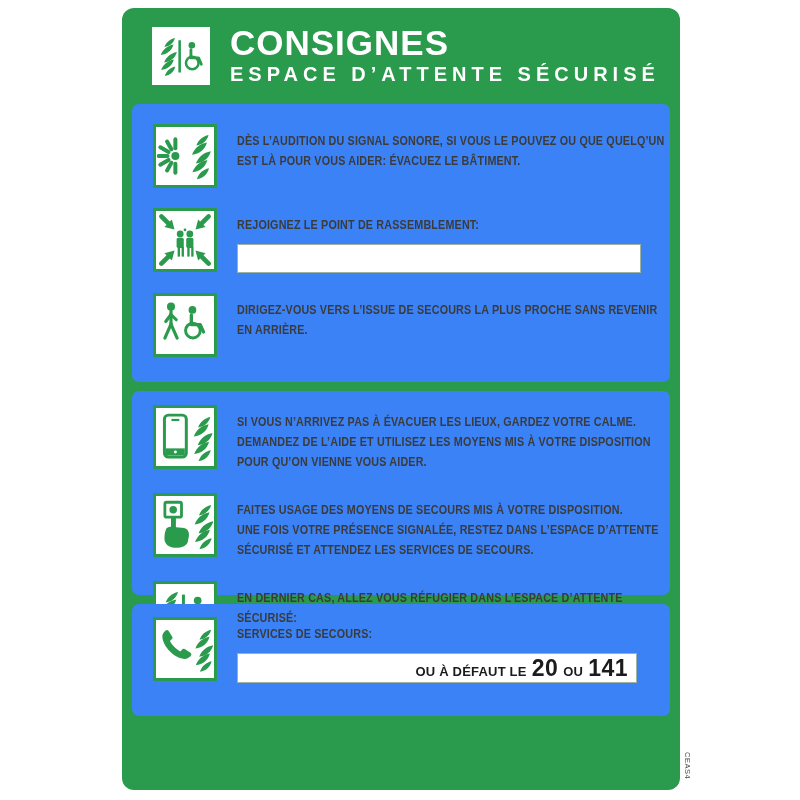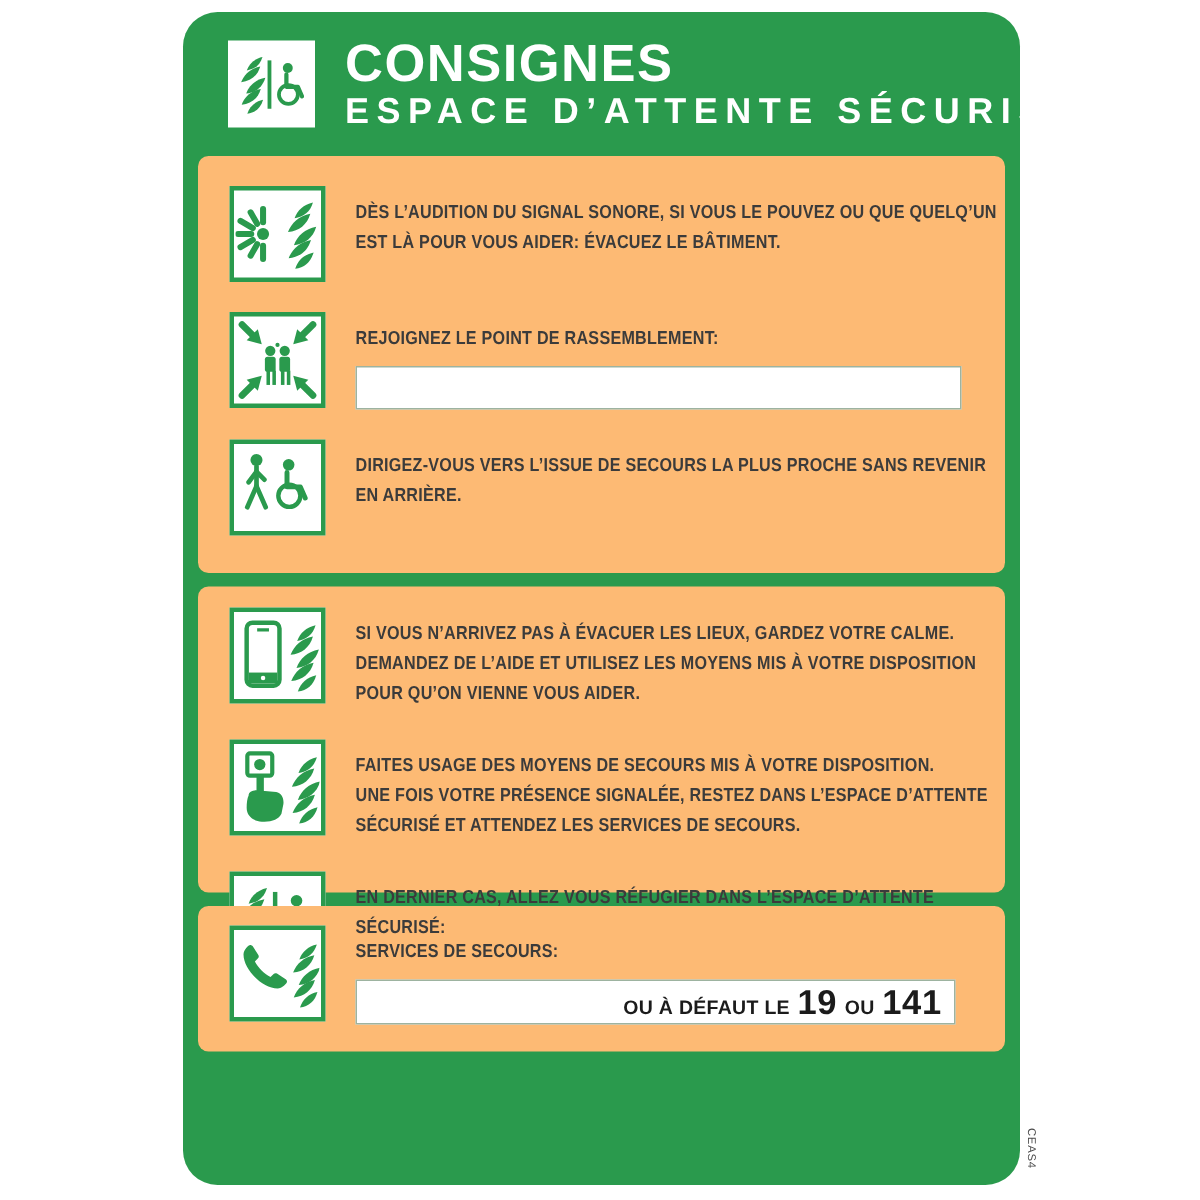--- a/index.html
+++ b/index.html
@@ -8,34 +8,34 @@
     --boxborder:#9DB3A0;
   }
   html,body{margin:0;padding:0;}
   body{
     width:800px;height:800px;background:#ffffff;
     font-family:"Liberation Sans", sans-serif;
     position:relative;overflow:hidden;
   }
   .sign{
     position:absolute;left:122px;top:8px;width:558px;height:782px;
-    background:var(--green);border-radius:23px;box-sizing:border-box;
+    background:var(--green);border-radius:12px;box-sizing:border-box;
   }
   
   .header{height:96px;display:flex;align-items:center;padding-left:30px;gap:20px;}
   .header-pic{width:58px;height:58px;background:#fff;display:flex;align-items:center;justify-content:center;flex:none;}
   .titles{color:#fff;}
   .title{font-size:35px;font-weight:bold;letter-spacing:1px;line-height:36px;}
-  .subtitle{font-size:24px;font-weight:bold;letter-spacing:5px;line-height:27px;white-space:nowrap;}
+  .subtitle{font-size:20px;font-weight:bold;letter-spacing:5px;line-height:27px;white-space:nowrap;}
   
   .panels{padding:0 10px;display:flex;flex-direction:column;gap:9px;}
-  .panel{background:#fdba74;border-radius:7px;box-sizing:border-box;}
+  .panel{background:#3b82f6;border-radius:7px;box-sizing:border-box;}
   .panel-1{height:278px;padding-top:20px;}
   .panel-2{height:204px;padding-top:14px;}
-  .panel-3{height:97px;padding-top:13px;}
+  .panel-3{height:112px;padding-top:13px;}
   .row{display:flex;gap:20px;padding-left:21px;padding-right:22px;}
   .panel-1 .row{margin-bottom:20px;}
   .panel-2 .row{margin-bottom:21px;}
   .pic{
     width:64px;height:64px;border:3px solid var(--green);background:#fff;
     box-sizing:border-box;display:flex;align-items:center;justify-content:center;flex:none;
   }
   .pic svg{display:block;}
   .row-text{flex:1;padding-top:7px;min-width:0;}
   .lines{
@@ -256,21 +256,21 @@
           </svg>
         </div>
         <div class="row-text">
           <div class="lines">
             <div>SERVICES DE SECOURS:</div>
           </div>
           <div class="fill-box" style="width:400px;height:30px;">
             <input type="text" value="" style="">
             <div class="fallback">
               <span class="small">OU À DÉFAUT LE</span>
-              <span class="big">19</span>
+              <span class="big">20</span>
               <span class="small">OU</span>
               <span class="big">141</span>
             </div>
           </div>
         </div>
       </div>
     </div>
 
   </div>
 </div>

